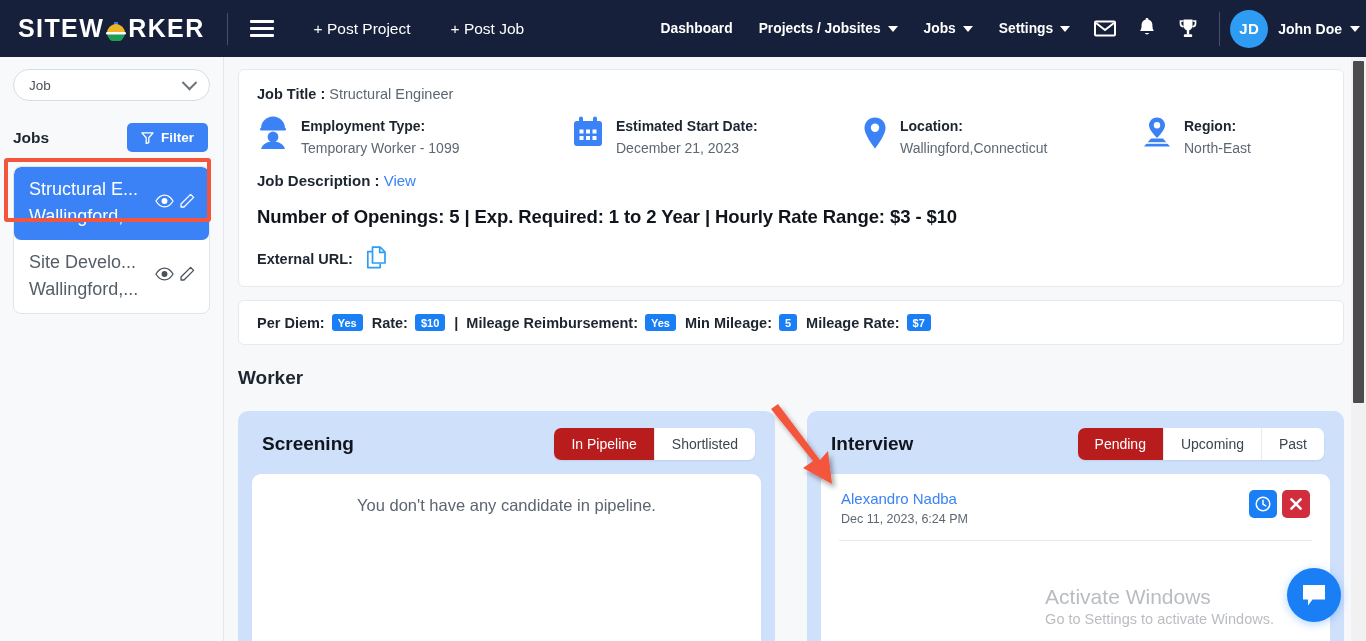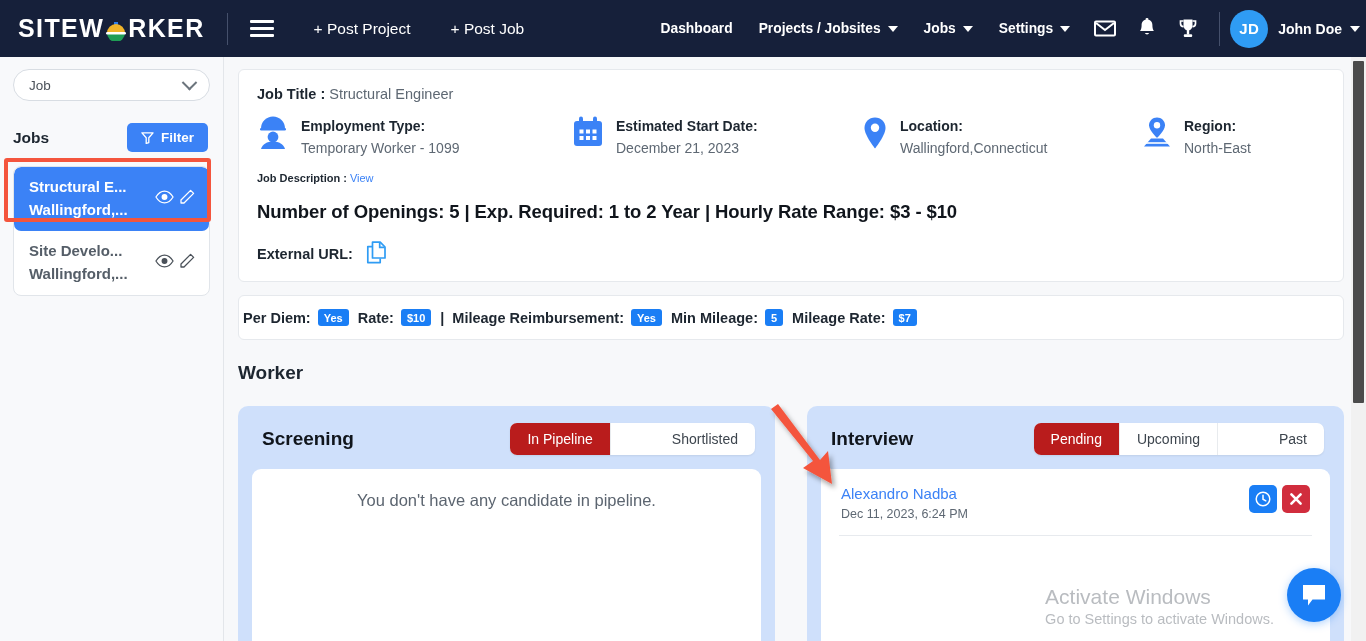--- a/index.html
+++ b/index.html
@@ -122,21 +122,21 @@
     border: 1px solid #e1e5ea;
     border-radius: 8px;
     overflow: hidden;
   }
   .job-item {
     display: flex; align-items: center; justify-content: space-between;
     padding: 9px 14px 10px 15px;
     cursor: pointer;
   }
   .job-item.active { background: #3b82f6; border-radius: 7px; }
-  .job-item-text { font-size: 15px; line-height: 1.5; color: #555e68; font-weight: bold; }
+  .job-item-text { font-size: 18px; line-height: 1.5; color: #555e68; }
   .job-item.active .job-item-text { color: #fff; }
   .job-actions { display: flex; align-items: center; gap: 5px; }
 
   
   .main {
     position: absolute; top: 57px; left: 224px;
     width: 1142px; height: 584px;
     background: #f7f8fa;
     padding: 12px 22px 0 14px;
     overflow: hidden;
@@ -148,35 +148,35 @@
   .job-title-line { font-size: 14.5px; color: #1d2630; }
   .job-title-line b { font-weight: 700; }
   .job-title-line .val { color: #5e6873; }
   .meta-grid {
     display: grid; grid-template-columns: 315px 290px 280px 1fr;
     margin-top: 14px;
   }
   .meta-cell { display: flex; align-items: flex-start; gap: 12px; }
   .meta-label { font-size: 14px; font-weight: 700; color: #1d2630; line-height: 1.55; }
   .meta-value { font-size: 14px; color: #5e6873; line-height: 1.55; }
-  .desc-line { margin-top: 13px; font-size: 11px; color: #1d2630; }
+  .desc-line { margin-top: 13px; font-size: 15px; color: #1d2630; }
   .desc-line b { font-weight: 700; }
   .link { color: #3b82f6; cursor: pointer; }
   .openings {
     margin-top: 17px; font-size: 18.5px; font-weight: 700; color: #10151c;
     letter-spacing: -.1px;
   }
   .ext-url {
     margin-top: 18px; display: flex; align-items: center; gap: 13px;
     font-size: 14.5px; font-weight: 700; color: #1d2630;
   }
   .perdiem-card {
     margin-top: 13px;
     background: #fff; border: 1px solid #e6e9ed; border-radius: 6px;
-    padding: 13px 4px;
+    padding: 13px 18px;
     display: flex; align-items: center; flex-wrap: wrap; gap: 0;
     font-size: 14.5px; color: #1d2630;
   }
   .pd-label { font-weight: 700; }
   .pd-pill {
     display: inline-block; background: #1a7ef5; color: #fff;
     font-size: 11px; font-weight: 700;
     border-radius: 3px; padding: 2.5px 6px;
     margin: 0 9px 0 7px;
     vertical-align: middle;
@@ -202,21 +202,21 @@
   .panel-title { font-size: 19px; font-weight: 700; color: #10151c; }
   .seg {
     display: flex; background: #fff; border-radius: 7px; overflow: hidden;
     box-shadow: 0 1px 2px rgba(16,21,28,.08);
   }
   .seg-btn {
     font-size: 14px; color: #3d454e;
     padding: 8px 17px; cursor: pointer; white-space: nowrap;
     border-right: 1px solid #e8ebee;
   }
-  .seg-btn:last-child { border-right: none; margin-left: 44px; }
+  .seg-btn:last-child { border-right: none; }
   .seg-btn.active { background: #b91c1c; color: #fff; font-weight: 400; }
   .panel-body {
     background: #fff; border-radius: 9px;
     height: 185px; padding: 16px 18px;
   }
   .empty-msg {
     text-align: center; font-size: 16.5px; color: #5c6570; margin-top: 6px;
   }
   .cand-row {
     display: flex; align-items: flex-start; justify-content: space-between;

